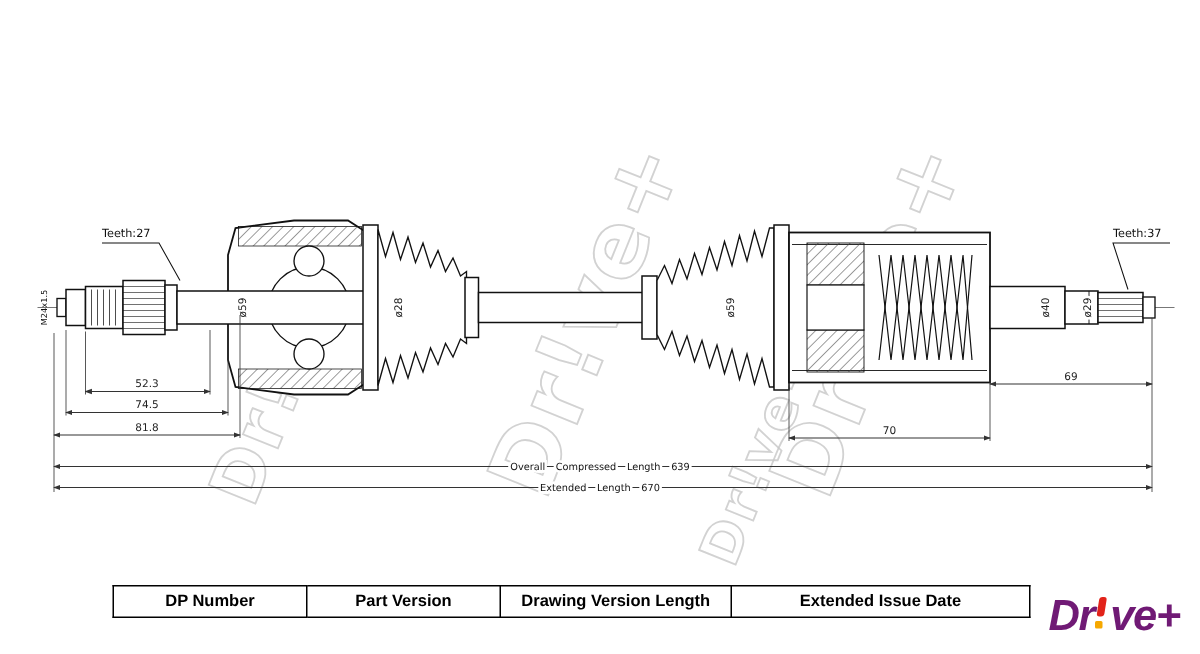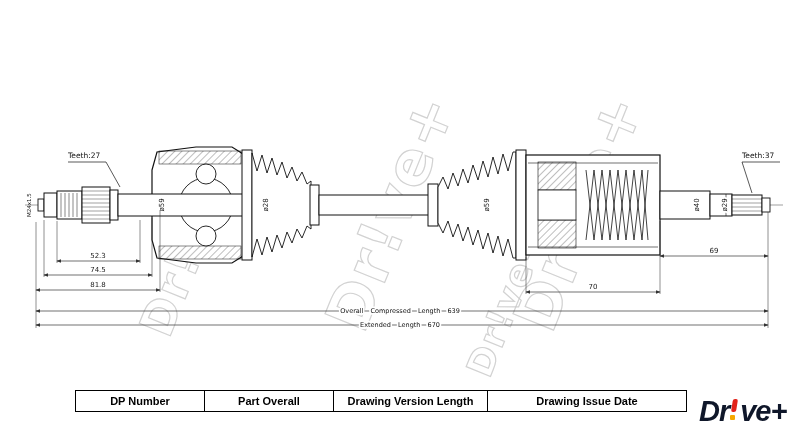--- a/index.html
+++ b/index.html
@@ -12,21 +12,21 @@
   .dia{font-size:7px;fill:#222;}
   .teeth{font-size:7.5px;fill:#111;}
   .tiny{font-size:5.5px;fill:#111;}
   .halo{stroke:#fff;stroke-width:3.5;paint-order:stroke;}
   .dimwide{word-spacing:5px;font-size:6.5px;}
   .title-block{position:absolute;left:75px;top:390px;border-collapse:collapse;table-layout:fixed;}
   .title-block th,.title-block td{border:1px solid #000;font-size:11px;text-align:center;
       padding:1px 4px;height:18px;overflow:hidden;white-space:nowrap;}
   .title-block th{font-weight:bold;}
   .logo{position:absolute;left:699px;top:395px;font-weight:bold;font-style:italic;
-        font-size:29px;color:#0f172a;letter-spacing:-1px;white-space:nowrap;}
+        font-size:29px;color:#701a75;letter-spacing:-1px;white-space:nowrap;}
   .excl{display:inline-block;position:relative;width:9px;height:22px;margin:0 1px;}
   .excl-bar{position:absolute;left:2px;top:0;width:5px;height:13px;background:#e2231a;
             border-radius:2px;transform:skewX(-9deg);}
   .excl-dot{position:absolute;left:0;bottom:1px;width:5px;height:5px;background:#f6a800;
             border-radius:1px;}
 </style>
 </head>
 <body>
 
 <div class="sheet">
@@ -148,23 +148,23 @@
 <table class="title-block">
   <colgroup>
         <col style="width:129px">
         <col style="width:129px">
         <col style="width:154px">
         <col style="width:199px">
       </colgroup>
   <tbody>
         <tr>
     <th>DP Number</th>
-    <th>Part Overall</th>
+    <th>Part Version</th>
     <th>Drawing Version Length</th>
-    <th>Drawing Issue Date</th>
+    <th>Extended Issue Date</th>
   </tr>
 </tbody>
     </table>
 
 <div class="logo">
   <span>Dr</span><span class="excl"><span class="excl-bar"></span><span class="excl-dot"></span></span><span>ve+</span>
 </div>
 
 </div>
 

